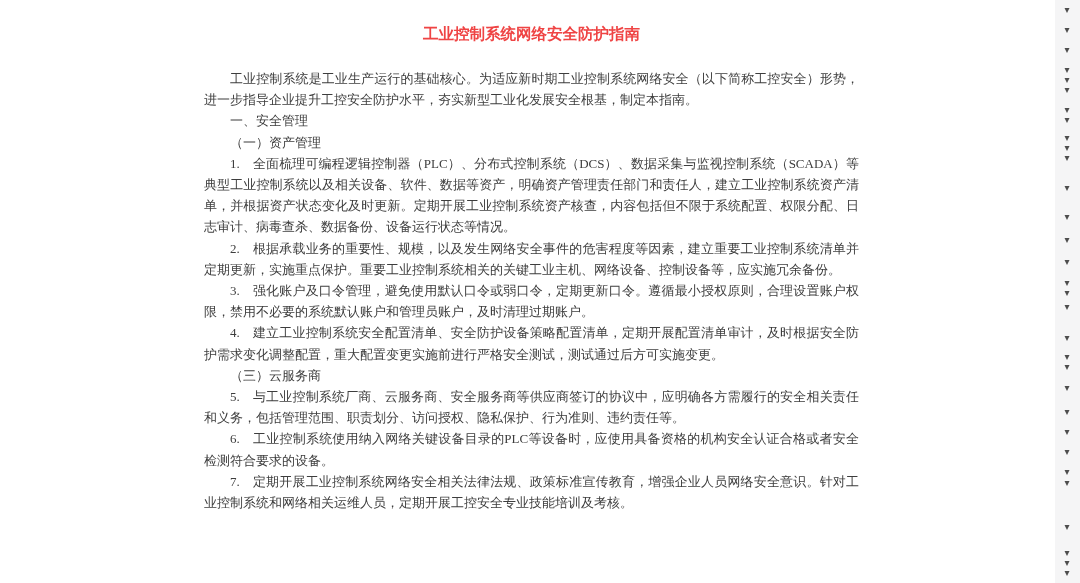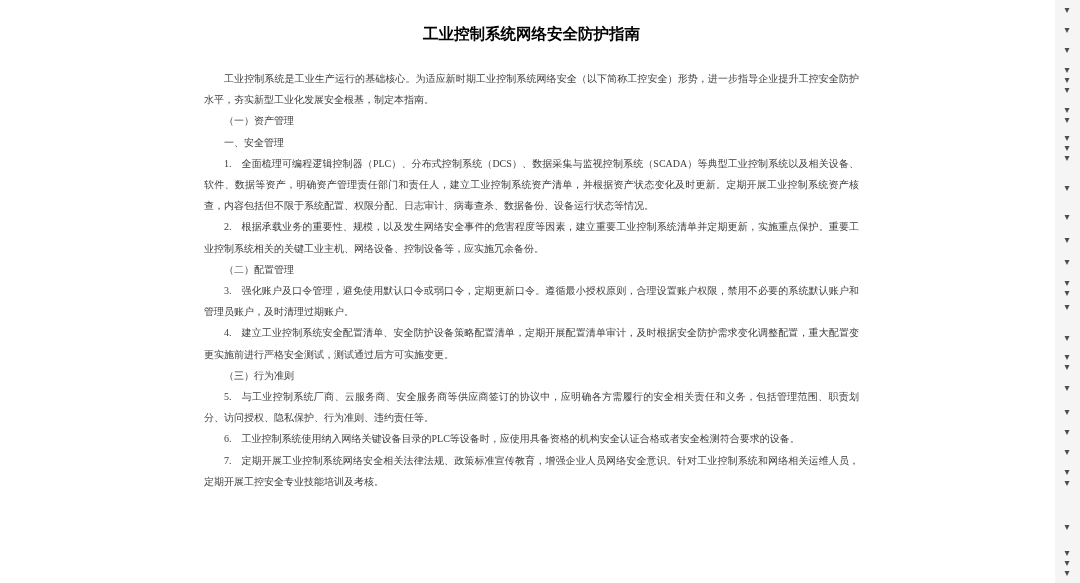--- a/index.html
+++ b/index.html
@@ -17,25 +17,25 @@
     top: 24px;
     width: 655px;
   }
   .doc-title {
     font-family: "Liberation Sans", "DejaVu Sans", sans-serif;
     font-weight: bold;
     font-size: 15.5px;
     line-height: 20px;
     text-align: center;
     margin: 0 0 24px 0;
-    color: #000000;
+    color: #ef4444;
   }
   .block {
     margin: 0;
-    font-size: 10px;
+    font-size: 13px;
     line-height: 21.2px;
     text-align: justify;
     text-indent: 2em;
     color: #3d3d3d;
     word-break: break-all;
     font-family: Liberation Serif, serif;
   }
   .marker-strip {
     position: absolute;
     right: 0;
@@ -58,28 +58,27 @@
   }
 </style>
 </head>
 <body>
 
 <div class="page">
   <div class="content">
     <h1 class="doc-title">工业控制系统网络安全防护指南</h1>
     <div id="blocks">
         <p class="block">工业控制系统是工业生产运行的基础核心。为适应新时期工业控制系统网络安全（以下简称工控安全）形势，进一步指导企业提升工控安全防护水平，夯实新型工业化发展安全根基，制定本指南。</p>
+        <p class="block">一、安全管理</p>
         <p class="block">（一）资产管理</p>
-        <p class="block">一、安全管理</p>
         <p class="block">1. 全面梳理可编程逻辑控制器（PLC）、分布式控制系统（DCS）、数据采集与监视控制系统（SCADA）等典型工业控制系统以及相关设备、软件、数据等资产，明确资产管理责任部门和责任人，建立工业控制系统资产清单，并根据资产状态变化及时更新。定期开展工业控制系统资产核查，内容包括但不限于系统配置、权限分配、日志审计、病毒查杀、数据备份、设备运行状态等情况。</p>
         <p class="block">2. 根据承载业务的重要性、规模，以及发生网络安全事件的危害程度等因素，建立重要工业控制系统清单并定期更新，实施重点保护。重要工业控制系统相关的关键工业主机、网络设备、控制设备等，应实施冗余备份。</p>
-        <p class="block">（二）配置管理</p>
         <p class="block">3. 强化账户及口令管理，避免使用默认口令或弱口令，定期更新口令。遵循最小授权原则，合理设置账户权限，禁用不必要的系统默认账户和管理员账户，及时清理过期账户。</p>
         <p class="block">4. 建立工业控制系统安全配置清单、安全防护设备策略配置清单，定期开展配置清单审计，及时根据安全防护需求变化调整配置，重大配置变更实施前进行严格安全测试，测试通过后方可实施变更。</p>
-        <p class="block">（三）行为准则</p>
+        <p class="block">（三）云服务商</p>
         <p class="block">5. 与工业控制系统厂商、云服务商、安全服务商等供应商签订的协议中，应明确各方需履行的安全相关责任和义务，包括管理范围、职责划分、访问授权、隐私保护、行为准则、违约责任等。</p>
         <p class="block">6. 工业控制系统使用纳入网络关键设备目录的PLC等设备时，应使用具备资格的机构安全认证合格或者安全检测符合要求的设备。</p>
         <p class="block">7. 定期开展工业控制系统网络安全相关法律法规、政策标准宣传教育，增强企业人员网络安全意识。针对工业控制系统和网络相关运维人员，定期开展工控安全专业技能培训及考核。</p>
       </div>
   </div>
   <div class="marker-strip" id="strip">
       <span class="arrow-marker" style="top: 5px;">▾</span>
       <span class="arrow-marker" style="top: 25px;">▾</span>
       <span class="arrow-marker" style="top: 45px;">▾</span>
       <span class="arrow-marker" style="top: 65px;">▾</span>

